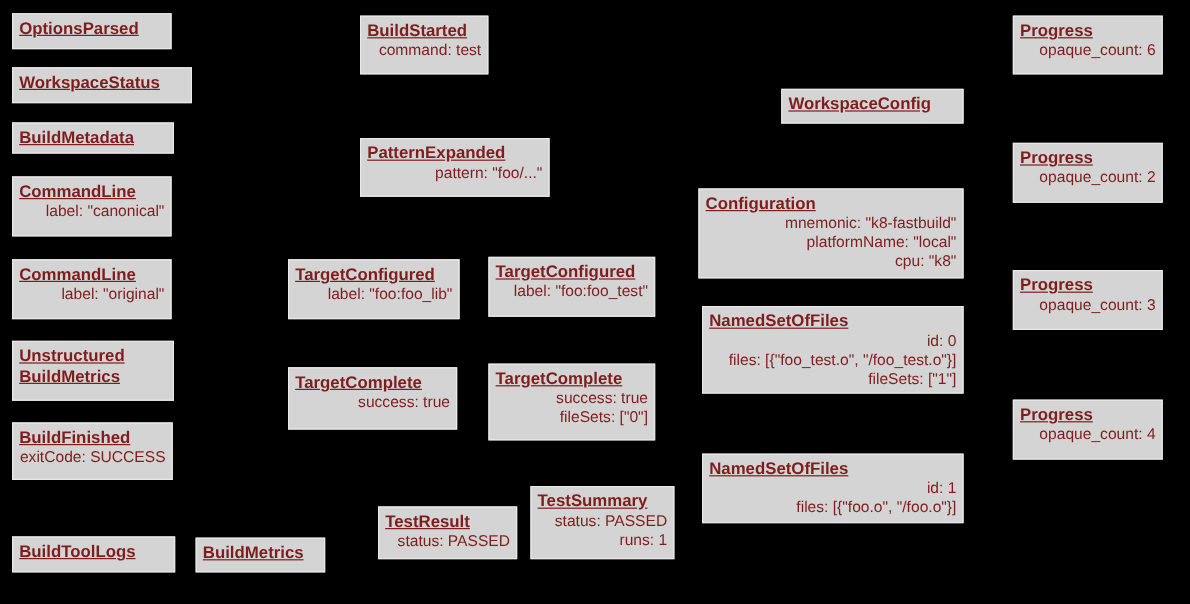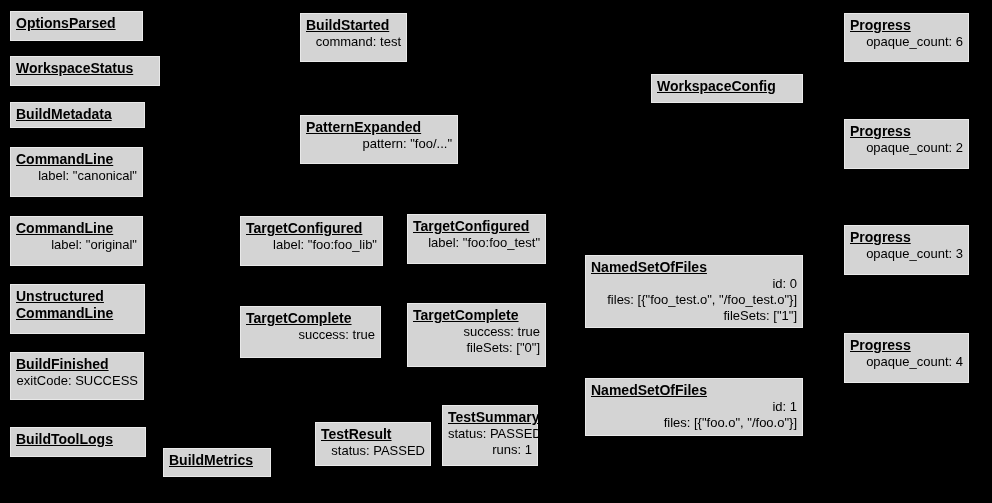--- a/index.html
+++ b/index.html
@@ -9,21 +9,21 @@
     font-family:"Liberation Sans","DejaVu Sans",sans-serif;
     overflow:hidden;
   }
   #canvas{position:relative;width:992px;height:503px;}
   .node{
     position:absolute;
     box-sizing:border-box;
     background:var(--node-fill,#d4d4d4);
     border:1px solid var(--node-border,#e9e9e9);
     padding:3px 5px 17px 5px;
-    color:#000000;
+    color:#7f1d1d;
     white-space:nowrap;
   }
   .node .t{
     display:block;
     font-size:14px;
     line-height:17px;
     font-weight:bold;
     text-decoration:underline;
     white-space:pre-line;
   }
@@ -56,29 +56,29 @@
     <span class="l">label: "canonical"</span>
   </div>
 
   <div class="node" style="left:10px;top:216px;width:133px;height:50px">
     <span class="t">CommandLine</span>
     <span class="l">label: "original"</span>
   </div>
 
   <div class="node" style="left:10px;top:284px;width:135px;height:50px">
     <span class="t">Unstructured
-CommandLine</span>
+BuildMetrics</span>
   </div>
 
   <div class="node" style="left:10px;top:352px;width:134px;height:48px">
     <span class="t">BuildFinished</span>
     <span class="l">exitCode: SUCCESS</span>
   </div>
 
-  <div class="node" style="left:10px;top:427px;width:136px;height:30px">
+  <div class="node" style="left:10px;top:447px;width:136px;height:30px">
     <span class="t">BuildToolLogs</span>
   </div>
 
   <div class="node" style="left:163px;top:448px;width:108px;height:29px">
     <span class="t">BuildMetrics</span>
   </div>
 
   <div class="node" style="left:300px;top:13px;width:107px;height:49px">
     <span class="t">BuildStarted</span>
     <span class="l">command: test</span>
@@ -108,30 +108,36 @@
     <span class="t">TargetConfigured</span>
     <span class="l">label: "foo:foo_test"</span>
   </div>
 
   <div class="node" style="left:407px;top:303px;width:139px;height:64px">
     <span class="t">TargetComplete</span>
     <span class="l">success: true</span>
     <span class="l">fileSets: ["0"]</span>
   </div>
 
-  <div class="node" style="left:442px;top:405px;width:96px;height:61px">
+  <div class="node" style="left:442px;top:405px;width:120px;height:61px">
     <span class="t">TestSummary</span>
     <span class="l">status: PASSED</span>
     <span class="l">runs: 1</span>
   </div>
 
   <div class="node" style="left:651px;top:74px;width:152px;height:29px">
     <span class="t">WorkspaceConfig</span>
   </div>
 
+  <div class="node" style="left:582px;top:157px;width:221px;height:75px">
+    <span class="t">Configuration</span>
+    <span class="l">mnemonic: "k8-fastbuild"</span>
+    <span class="l">platformName: "local"</span>
+    <span class="l">cpu: "k8"</span>
+  </div>
 
   <div class="node" style="left:585px;top:255px;width:218px;height:73px">
     <span class="t">NamedSetOfFiles</span>
     <span class="l">id: 0</span>
     <span class="l">files: [{"foo_test.o", "/foo_test.o"}]</span>
     <span class="l">fileSets: ["1"]</span>
   </div>
 
   <div class="node" style="left:585px;top:378px;width:218px;height:58px">
     <span class="t">NamedSetOfFiles</span>

